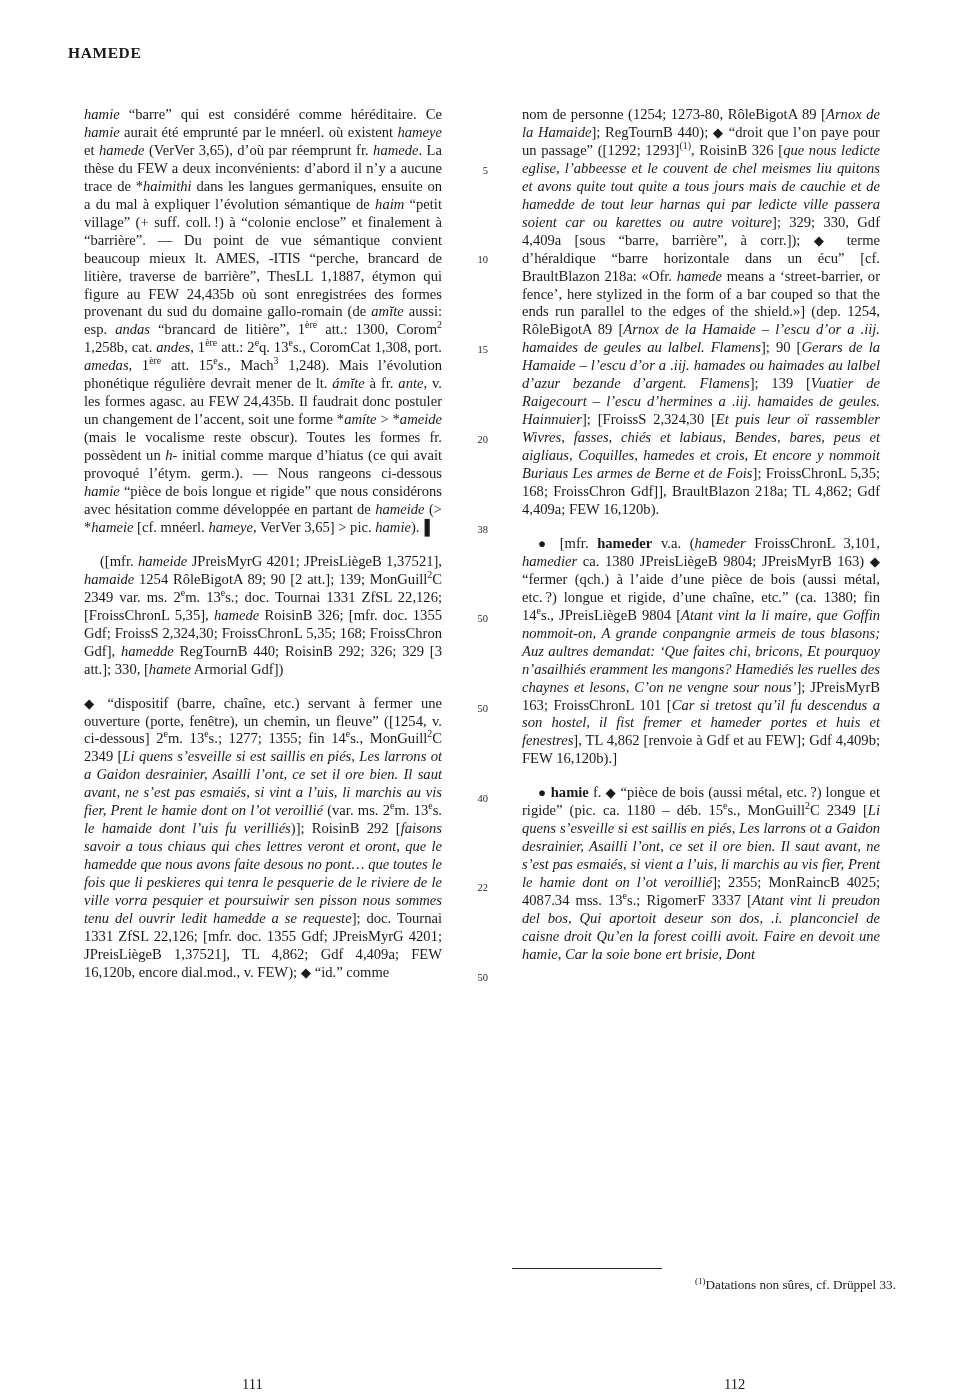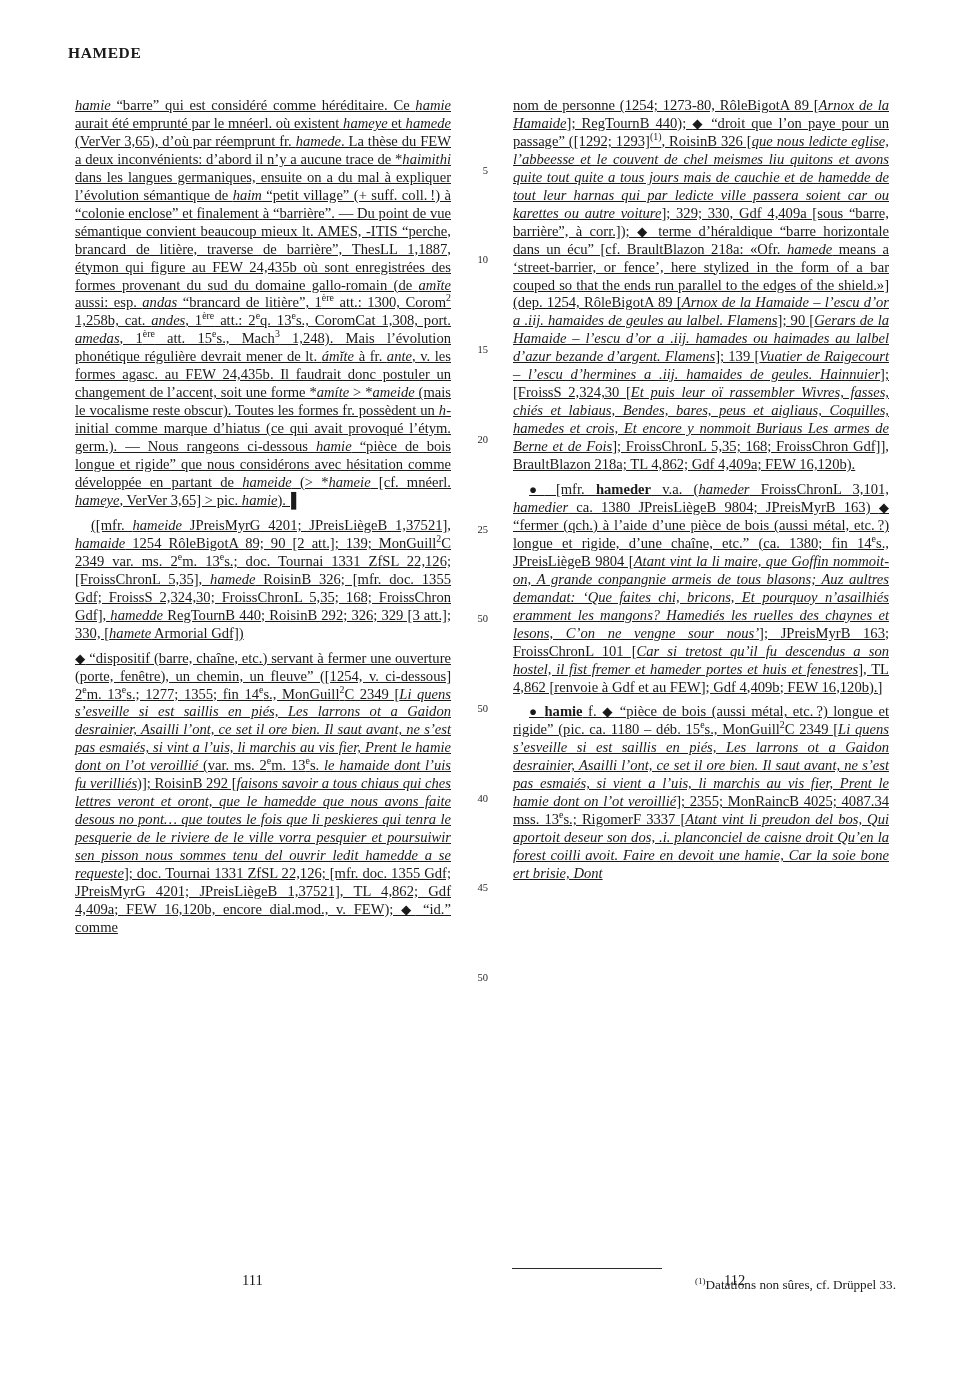--- a/index.html
+++ b/index.html
@@ -41,23 +41,22 @@
     width: 390px;
     font-size: 14.6px;
     line-height: 17.95px;
     text-align: justify;
     text-justify: inter-word;
     hyphens: manual;
   }
   .col-left  { left: 0px; }
   .col-right { left: 438px; }
   .col p {
-    margin: 7px;
+    margin: 16px;
     text-align: justify;
-    text-decoration: underline;
   }
   .col p.indent { text-indent: 16px; }
   i, .it { font-style: italic; }
   b, .bd { font-weight: bold; }
   .sup {
     font-size: 0.68em;
     vertical-align: super;
     line-height: 0;
   }
   .dia { font-size: 0.92em; }
@@ -91,21 +90,21 @@
     margin: 0 0 8px 6px;
   }
   .footnote {
     font-size: 13.2px;
     line-height: 16px;
     text-indent: 18px;
   }
   .pagenum {
     position: absolute;
     font-size: 14.6px;
-    top: 1272px;
+    top: 1376px;
   }
   .pagenum-left  { left: 242px; }
   .pagenum-right { left: 676px; margin-left: 48px; }
 </style>
 </head>
 <body>
 
 <div class="page">
 
   <div class="running-head">HAMEDE</div>
@@ -141,41 +140,41 @@
       <div class="n">15</div>
       <div>&nbsp;</div>
       <div>&nbsp;</div>
       <div>&nbsp;</div>
       <div>&nbsp;</div>
       <div class="n">20</div>
       <div>&nbsp;</div>
       <div>&nbsp;</div>
       <div>&nbsp;</div>
       <div>&nbsp;</div>
-      <div class="n">25</div>
+      <div class="n">38</div>
       <div>&nbsp;</div>
       <div>&nbsp;</div>
       <div>&nbsp;</div>
       <div>&nbsp;</div>
       <div class="n">50</div>
       <div>&nbsp;</div>
       <div>&nbsp;</div>
       <div>&nbsp;</div>
       <div>&nbsp;</div>
       <div class="n">50</div>
       <div>&nbsp;</div>
       <div>&nbsp;</div>
       <div>&nbsp;</div>
       <div>&nbsp;</div>
       <div class="n">40</div>
       <div>&nbsp;</div>
       <div>&nbsp;</div>
       <div>&nbsp;</div>
       <div>&nbsp;</div>
-      <div class="n">45</div>
+      <div class="n">22</div>
       <div>&nbsp;</div>
       <div>&nbsp;</div>
       <div>&nbsp;</div>
       <div>&nbsp;</div>
       <div class="n">50</div>
       <div>&nbsp;</div>
       <div>&nbsp;</div>
     </div>
 
   <div class="footnote-wrap">

